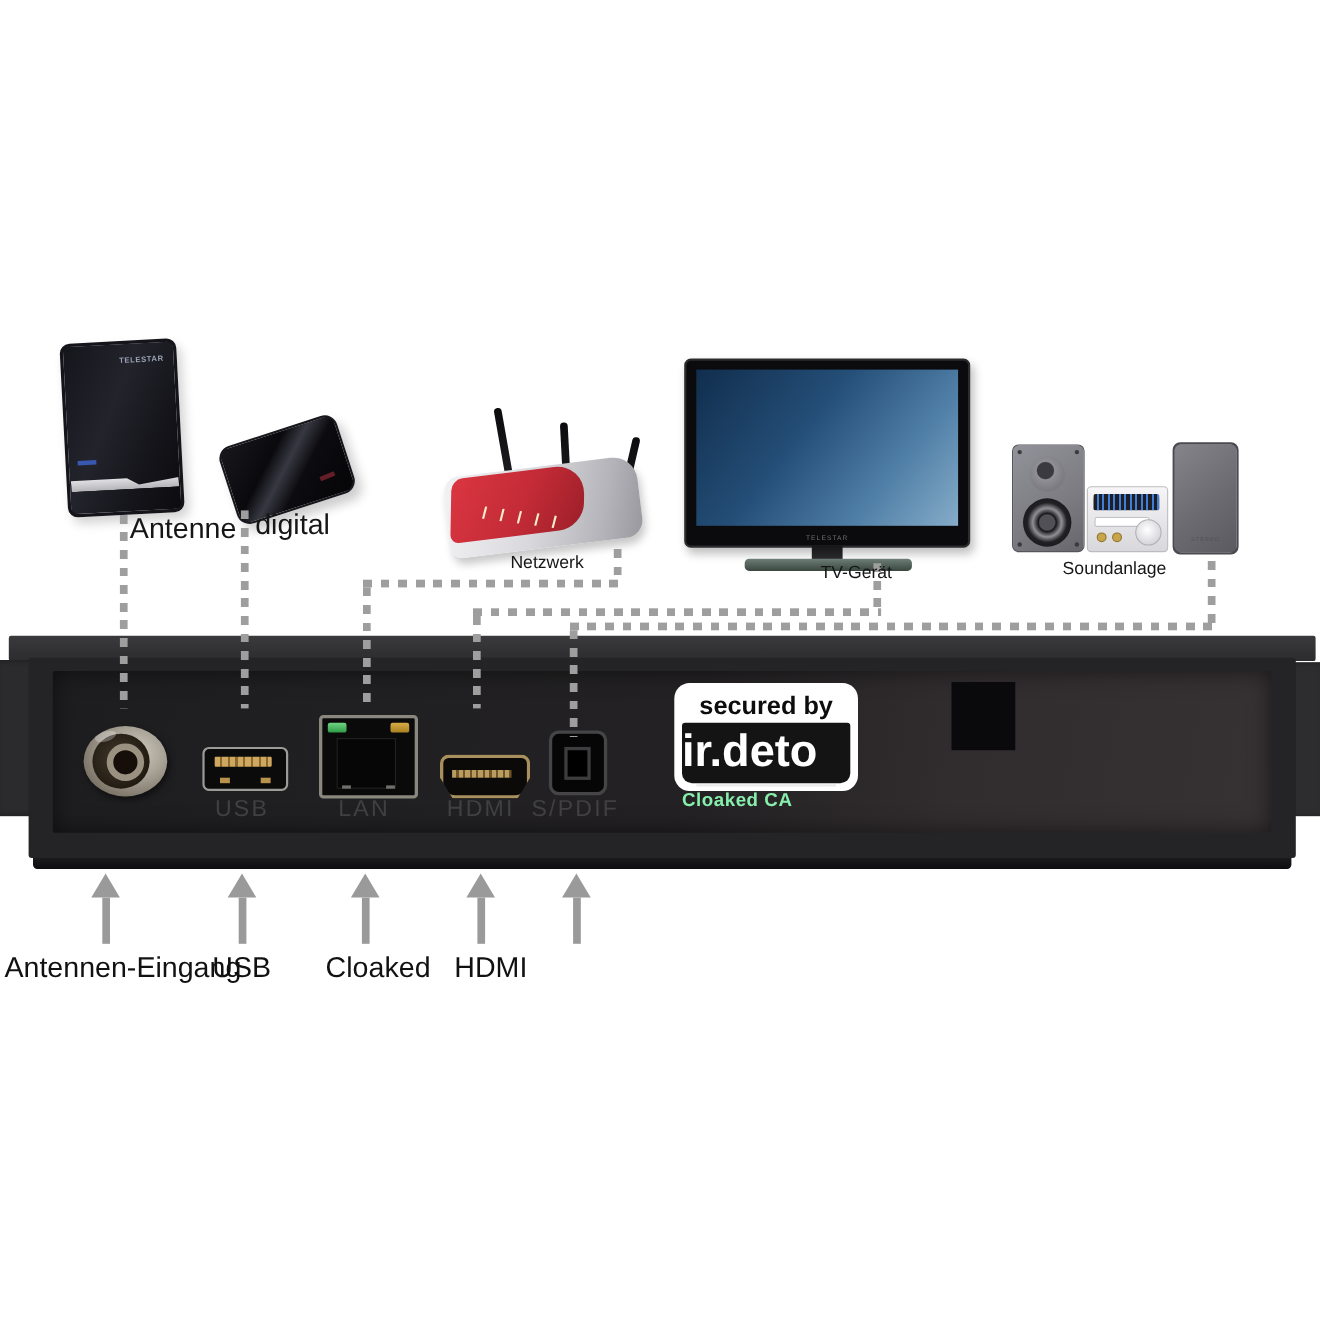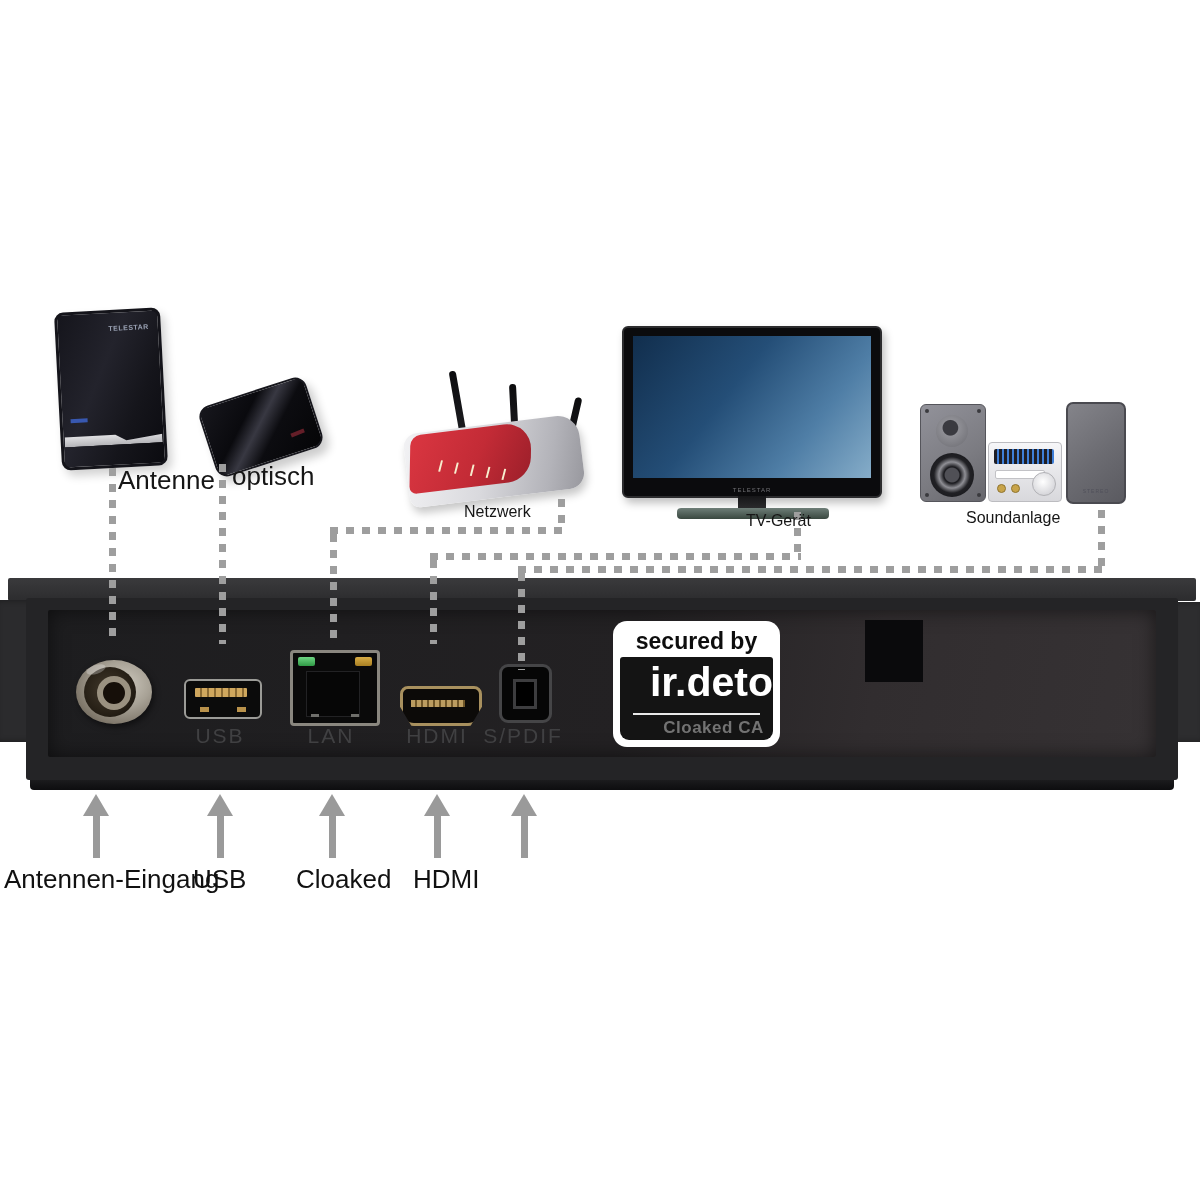--- a/index.html
+++ b/index.html
@@ -113,30 +113,30 @@
      clip-path:polygon(0 0,100% 0,100% 52%,86% 100%,14% 100%,0 52%);}
   .hdmi-strip{position:absolute;left:8px;top:11px;width:54px;height:7px;
      background:repeating-linear-gradient(90deg,#bb9c60 0 4px,#6e5527 4px 6px);}
   
   .spdif{position:absolute;left:499px;top:664px;width:47px;height:53px;border-radius:9px;z-index:4;
      border:3px solid #454547;background:#060606;}
   .spdif-in{position:absolute;left:11px;top:12px;width:18px;height:24px;border:3px solid #3d3d3f;background:#000;}
   
   .ir-window{position:absolute;left:865px;top:620px;width:58px;height:62px;background:#0a0a0c;z-index:4;}
   
-  .badge{position:absolute;left:613px;top:621px;width:167px;height:126px;background:#ffffff;
+  .badge{position:absolute;left:613px;top:621px;width:167px;height:98px;background:#ffffff;
      border-radius:14px;z-index:4;}
   .badge-top{position:absolute;left:0;right:0;top:4px;height:32px;line-height:32px;text-align:center;
      font-weight:bold;font-size:23px;color:#0d0d0d;}
   .badge-black{position:absolute;left:7px;right:7px;top:36px;bottom:7px;background:#141414;border-radius:3px 3px 9px 9px;}
-  .badge-word{position:absolute;left:0;right:0;top:-2px;height:54px;line-height:54px;text-align:right;
+  .badge-word{position:absolute;left:0;right:0;top:-2px;height:54px;line-height:54px;text-align:left;
      font-weight:bold;font-size:41px;letter-spacing:0px;color:#ffffff;}
   .badge-rule{position:absolute;left:13px;right:13px;top:56px;height:2px;background:#e9e9e9;}
-  .badge-sub{position:absolute;left:0;right:0;top:58px;height:24px;line-height:26px;text-align:center;
-     font-weight:bold;font-size:17px;color:#737373;letter-spacing:.5px;margin-left:34px;}
+  .badge-sub{position:absolute;left:0;right:0;top:58px;height:24px;line-height:26px;
+     font-weight:bold;font-size:17px;color:#86efac;letter-spacing:.5px;}
   
   .arrow{position:absolute;top:794px;width:26px;z-index:5;}
   .arrow-head{width:0;height:0;border-left:13px solid transparent;border-right:13px solid transparent;
      border-bottom:22px solid #9a9a9a;}
   .arrow-shaft{width:7px;height:42px;margin:0 auto;background:#9a9a9a;}
   
   .callout{position:absolute;top:864px;font-size:26px;color:#111;white-space:nowrap;z-index:5;}
 </style>
 </head>
 <body>
@@ -192,21 +192,21 @@
       <div class="knob-g" style="left:8px;bottom:8px;"></div>
       <div class="knob-g" style="left:22px;bottom:8px;"></div>
       <div class="knob-big"></div>
     </div>
     <div class="sp-r">
       <div class="sp-r-brand">STEREO</div>
     </div>
   </div>
 
   <div class="lbl" style="left:118px;top:465px;">Antenne</div>
-  <div class="lbl" style="left:232px;top:461px;">optisch</div>
+  <div class="lbl" style="left:232px;top:461px;">digital</div>
   <div class="lbl lbl-big" style="left:464px;top:503px;">Netzwerk</div>
   <div class="lbl lbl-big" style="left:706px;top:512px;margin-left:40px;">TV-Gerät</div>
   <div class="lbl lbl-big" style="left:966px;top:509px;">Soundanlage</div>
 
   <div class="dv" style="left:109px;top:468px;height:176px;"></div>
   <div class="dv" style="left:219px;top:464px;height:180px;"></div>
 
   <div class="dv" style="left:558px;top:499px;height:31px;"></div>
   <div class="dh" style="left:330px;top:527px;width:235px;"></div>
   <div class="dv" style="left:330px;top:534px;height:110px;"></div>

